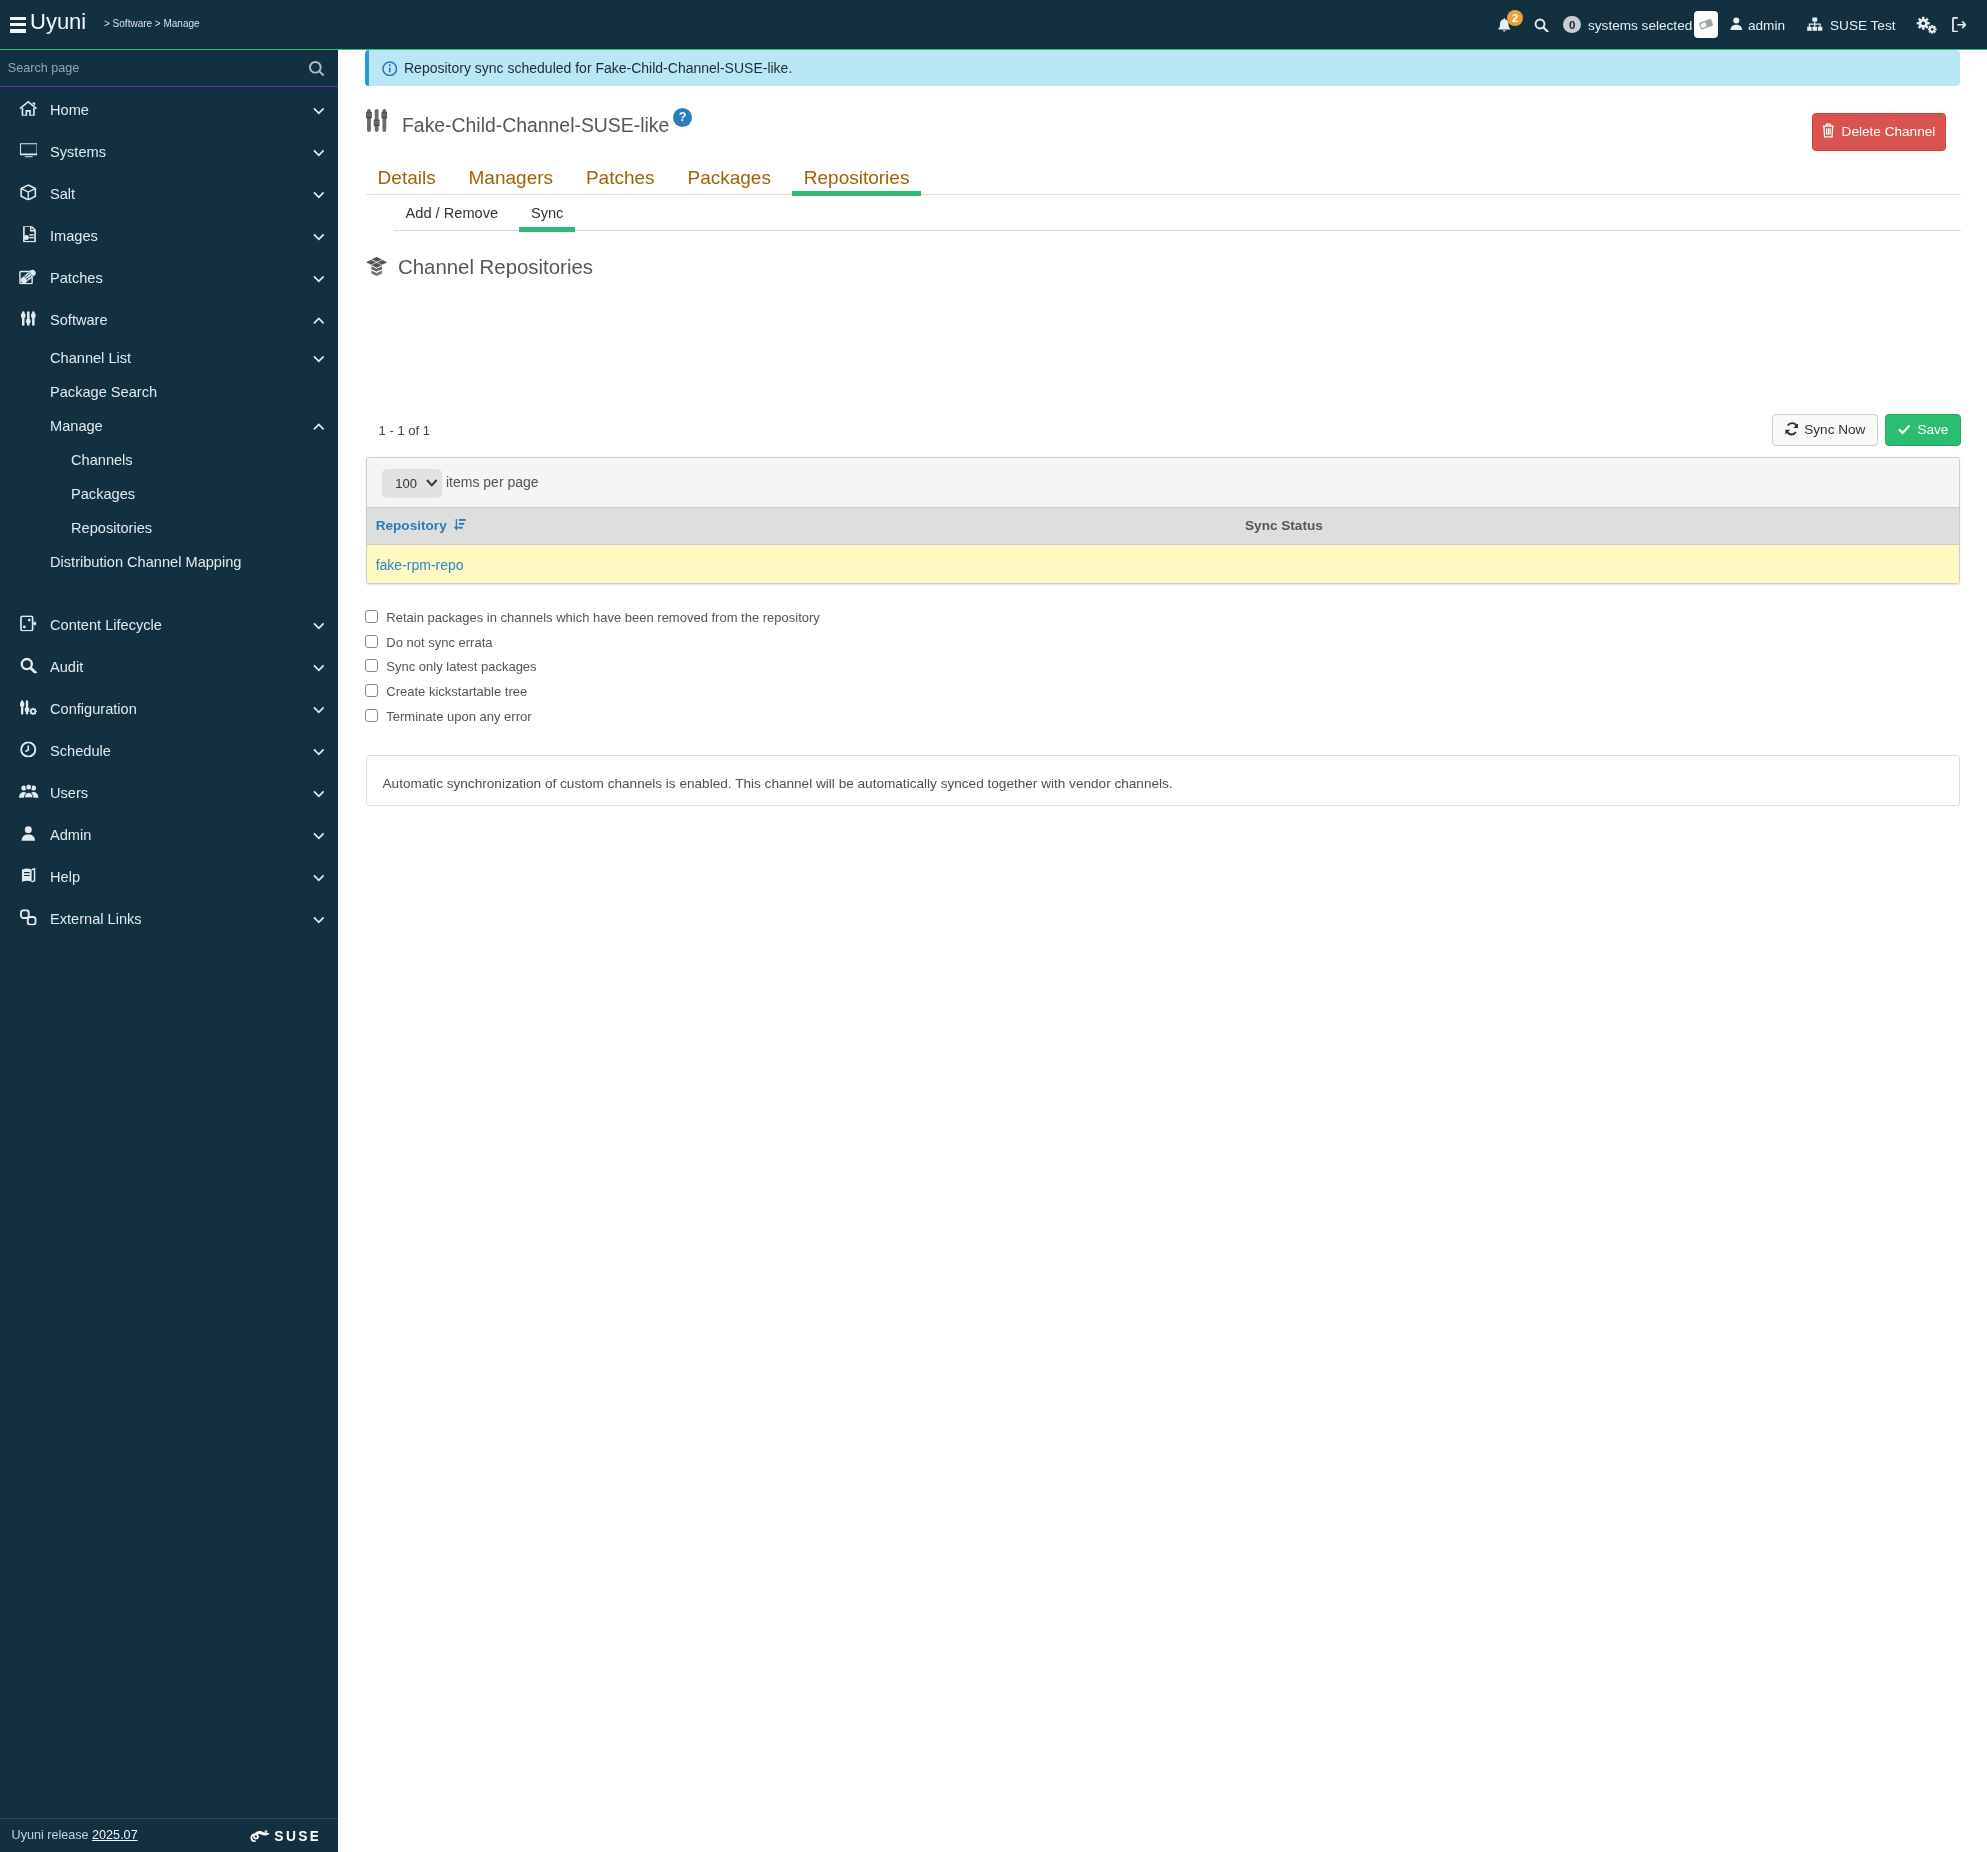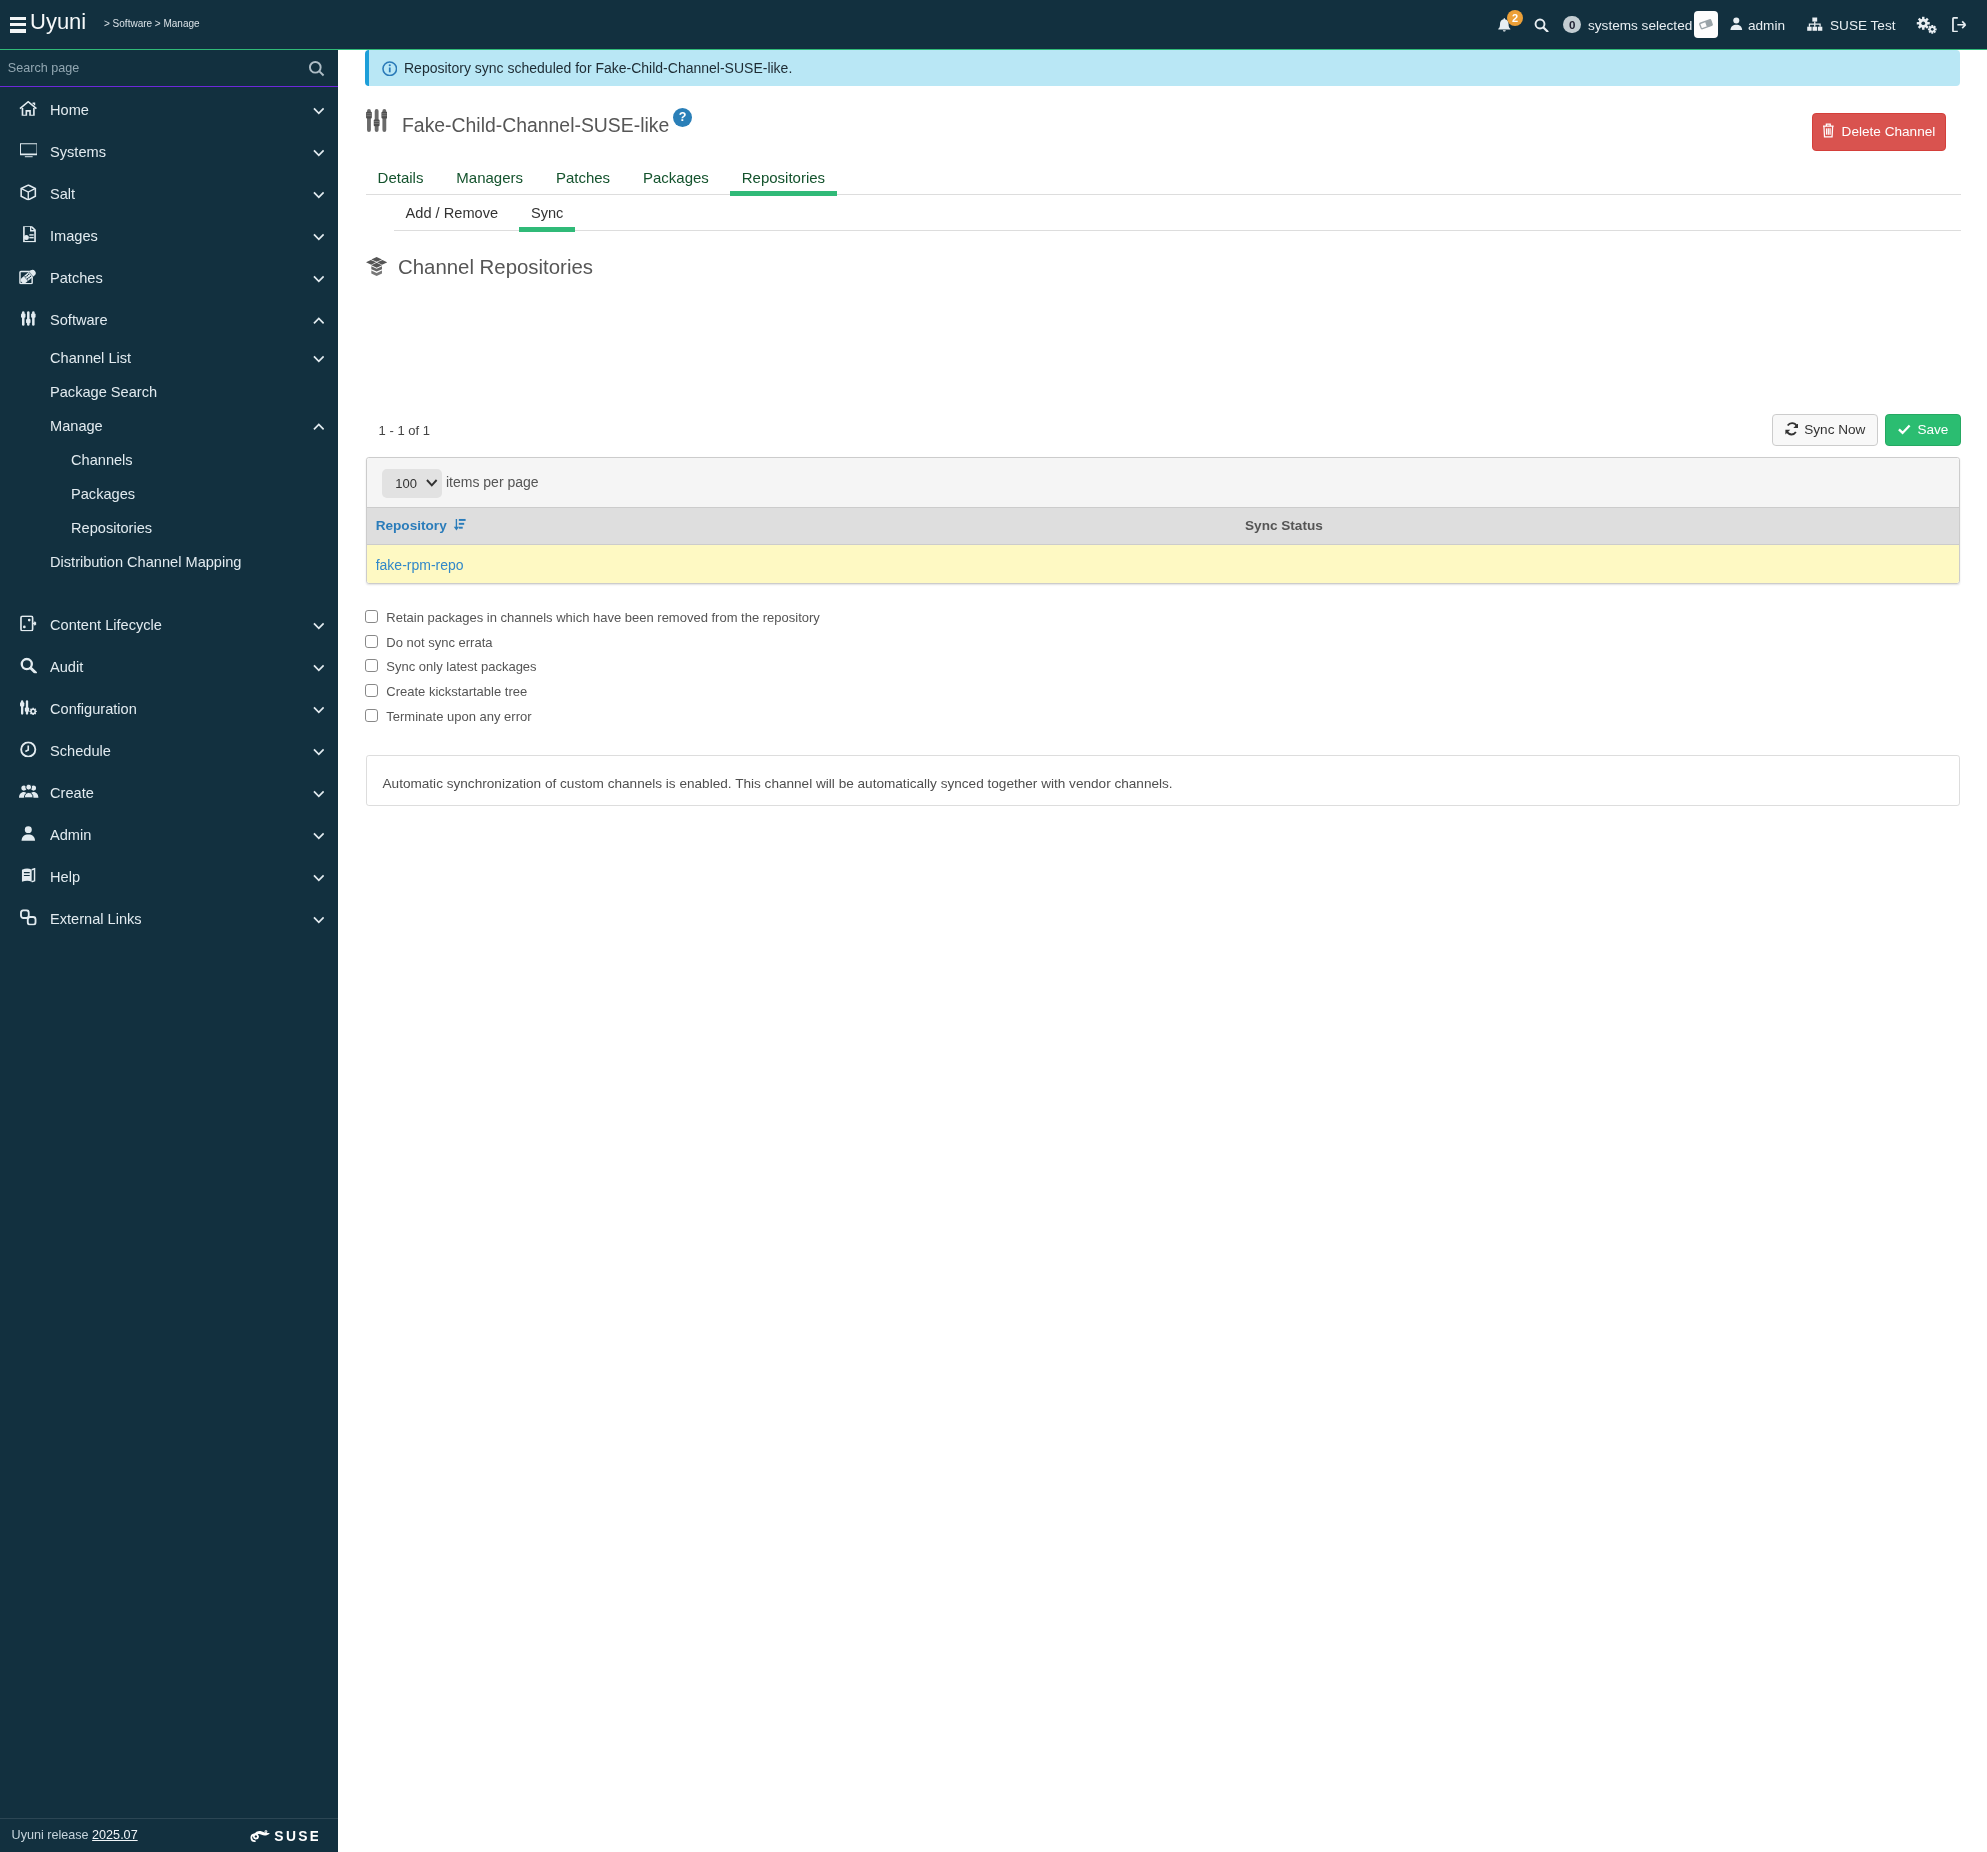--- a/index.html
+++ b/index.html
@@ -37,21 +37,21 @@
 #main { position:absolute; left:338px; top:50px; width:1650px; height:1802px; background:#fff; }
 #alert { position:absolute; left:27px; top:0px; width:1595px; height:36px; background:#b9e7f5; border-left:4.9px solid #1d9fd9; border-radius:3.9px; }
 #alert .txt { position:absolute; left:35px; top:9.7px; font-size:14px; color:#1d2b33; }
 #alert svg { position:absolute; left:12.6px; top:10.7px; }
 
 #titlebar { position:absolute; left:28px; top:56px; height:29px; }
 #titlebar h1 { display:inline; font-size:19.4px; font-weight:400; color:#565656; }
 #delbtn { position:absolute; right:42px; top:63px; height:38px; background:#d9534f; border:1px solid #d43f3a; border-radius:3.9px; color:#fff; font-size:13.6px; line-height:36px; padding:0 9.7px; }
 
 .tabs { position:absolute; left:28px; right:27px; top:113px; height:32px; border-bottom:1px solid #ddd; }
-.tabs .tab { position:relative; float:left; height:32px; padding:0 11.6px; margin-right:9.7px; font-size:15px; color:#14532d; line-height:30px; }
+.tabs .tab { position:relative; float:left; height:32px; padding:0 11.6px; margin-right:9.7px; font-size:19px; color:#a16207; line-height:30px; }
 .tabs .tab.act:after { content:""; position:absolute; left:0; right:0; bottom:-1px; height:4.9px; background:#30ba78; }
 .subtabs { position:absolute; left:56px; right:27px; top:150px; height:31px; border-bottom:1px solid #ddd; }
 .subtabs .tab { position:relative; float:left; height:31px; padding:0 11.6px; margin-right:9.7px; font-size:14.6px; color:#333; line-height:27px; }
 .subtabs .tab.act:after { content:""; position:absolute; left:0; right:0; bottom:-1px; height:4.9px; background:#30ba78; }
 
 #h2row { position:absolute; left:28px; top:204px; height:27px; }
 #h2row .t { font-size:20.4px; color:#565656; }
 
 .panel { position:absolute; left:28px; width:1594px; border:1px solid #ddd; border-radius:2.9px; background:#fff; }
 .panel .hd { height:43px; background:#f5f5f5; border-bottom:1px solid #ddd; font-size:14.6px; font-weight:700; color:#3b3b3b; line-height:43px; padding:0 15.5px; border-radius:2.9px 2.9px 0 0; }
@@ -335,21 +335,21 @@
           </svg></span>
       </div>
     <div class="mi">
         <span class="ic"><svg width="19.4" height="14.6" viewBox="0 0 20 15">
             <circle cx="5" cy="4" r="2.6" fill="#e2ebf0"></circle>
             <circle cx="15" cy="4" r="2.6" fill="#e2ebf0"></circle>
             <circle cx="10" cy="3" r="3" fill="#e2ebf0" stroke="#12303f" stroke-width="1"></circle>
             <path d="M0 14 C0 9.5 3 8 5 8 C6 8 7 8.4 7.6 9 L12.4 9 C13 8.4 14 8 15 8 C17 8 20 9.5 20 14 Z" fill="#e2ebf0"></path>
             <path d="M5.5 14 C5.5 10.5 7.5 8.5 10 8.5 C12.5 8.5 14.5 10.5 14.5 14 Z" fill="#e2ebf0" stroke="#12303f" stroke-width="1"></path>
           </svg></span>
-        <span class="tx">Create</span>
+        <span class="tx">Users</span>
         <span class="ch"><svg width="11.6" height="7.8" viewBox="0 0 12 8">
             <path d="M1 1.5 L6 6.5 L11 1.5" fill="none" stroke="#e2ebf0" stroke-width="1.8"></path>
           </svg></span>
       </div>
     <div class="mi">
         <span class="ic"><svg width="14.6" height="15.5" viewBox="0 0 15 16">
             <circle cx="7.5" cy="4" r="3.6" fill="#e2ebf0"></circle>
             <path d="M0.5 16 C0.5 11 3.5 9 7.5 9 C11.5 9 14.5 11 14.5 16 Z" fill="#e2ebf0"></path>
           </svg></span>
         <span class="tx">Admin</span>

